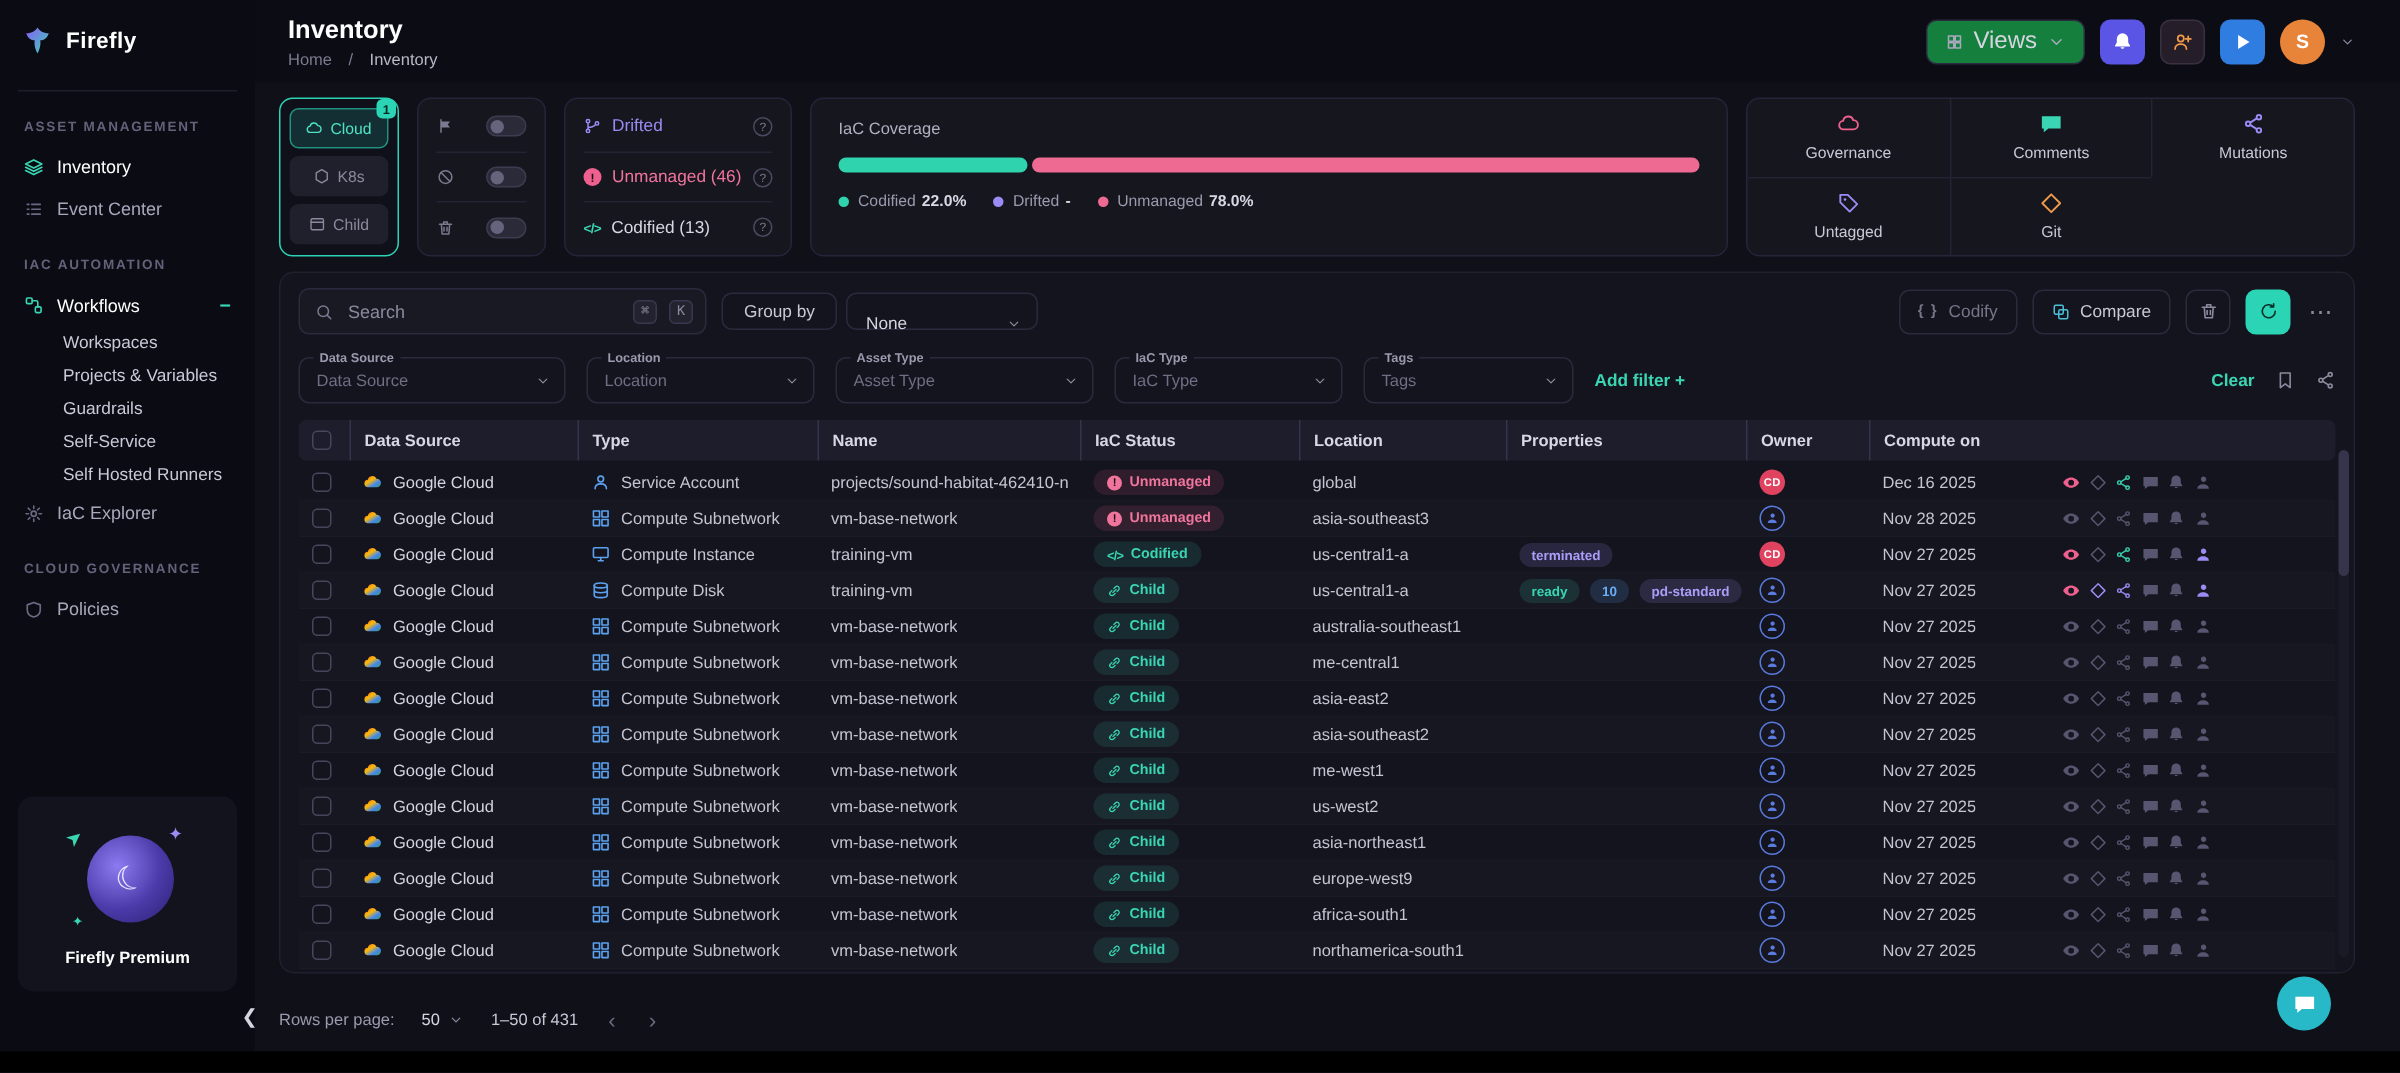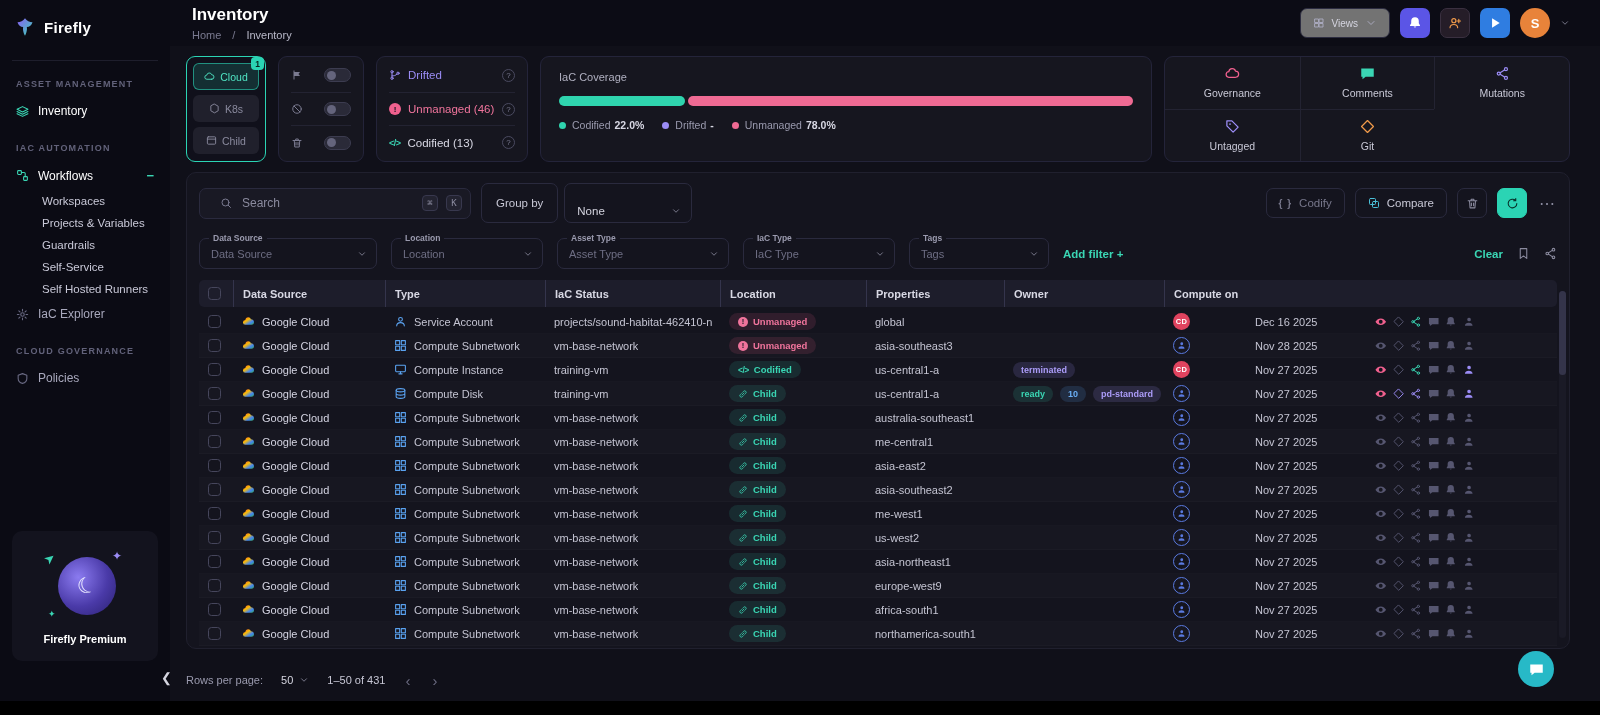--- a/index.html
+++ b/index.html
@@ -36,21 +36,21 @@
 .collapse-arrow{position:absolute;left:161px;bottom:16px;color:#d5d5e0;font-size:13px;cursor:pointer;z-index:5}
 
 
 .main{flex:1;display:flex;flex-direction:column;min-width:0}
 .topbar{height:62px;background:#0c0c15;display:flex;align-items:center;padding:0 30px 0 22px}
 .page-title{font-size:17px;font-weight:700;color:#fff}
 .breadcrumb{font-size:11px;color:#7a7a90;margin-top:4px;display:flex;gap:11px}
 .bc-home{cursor:pointer}
 .bc-cur{color:#b8b8c8}
 .header-actions{margin-left:auto;display:flex;align-items:center;gap:10px}
-.views-btn{display:flex;align-items:center;gap:7px;height:30px;padding:0 12px;background:#737373;border:1px solid #2c2c40;border-radius:7px;color:#d5d5e0;font-size:10px;cursor:pointer}
+.views-btn{display:flex;align-items:center;gap:7px;height:30px;padding:0 12px;background:#15803d;border:1px solid #2c2c40;border-radius:7px;color:#d5d5e0;font-size:16px;cursor:pointer}
 .views-btn .ico{font-size:12px;color:#a8a8bc}
 .chev{font-size:10px;color:#8a8a9e}
 .hbtn{width:30px;height:30px;border-radius:7px;border:none;display:flex;align-items:center;justify-content:center;cursor:pointer;font-size:14px}
 .hbtn.bell{background:#5b55e6;color:#fff}
 .hbtn.invite{background:#251d28;border:1px solid #3a3040;color:#f09a4a}
 .hbtn.play{background:#2f7de1;color:#fff}
 .avatar{width:30px;height:30px;border-radius:50%;background:#e8833a;color:#fff;font-weight:700;font-size:13px;display:flex;align-items:center;justify-content:center;cursor:pointer}
 
 
 .content{flex:1;display:flex;flex-direction:column;padding:10px 30px 0 16px;gap:10px;min-width:0}
@@ -88,26 +88,26 @@
 .categories{width:406px;padding:0;overflow:hidden}
 .cat-grid{display:grid;grid-template-columns:repeat(3,1fr);height:100%}
 .cat-cell{display:flex;flex-direction:column;align-items:center;justify-content:center;gap:6px;border-left:1px solid #232332;border-top:1px solid #232332;font-size:10.5px;color:#c8c8d6;cursor:pointer}
 .cat-cell:nth-child(-n+3){border-top:none}
 .cat-cell:nth-child(3n+1){border-left:none}
 .cat-cell .ico{font-size:15px}
 
 
 .panel{flex:1;background:#14141e;border:1px solid #20202e;border-radius:10px;padding:10px 12px 2px;display:flex;flex-direction:column;position:relative;min-height:0}
 .toolbar{display:flex;align-items:center;gap:10px}
-.search{width:272px;height:31px;background:#191924;border:1px solid #2a2a3e;border-radius:7px;display:flex;align-items:center;gap:8px;padding:0 8px 0 20px}
+.search{width:272px;height:31px;background:#191924;border:1px solid #2a2a3e;border-radius:7px;display:flex;align-items:center;gap:8px;padding:0 8px 0 10px}
 .search .ico{color:#7a7a90;font-size:12px}
 .search input{flex:1;background:transparent;border:none;outline:none;color:#d5d5e0;font-size:12px;min-width:0}
 .search input::placeholder{color:#8a8a9e}
 kbd{background:#232330;border:1px solid #38384e;border-radius:4px;color:#8a8a9e;font-size:9px;min-width:16px;height:16px;display:flex;align-items:center;justify-content:center}
-.groupby{display:flex;height:40px}
+.groupby{display:flex;height:25px}
 .gb-label{height:100%;display:flex;align-items:center;padding:0 14px;border:1px solid #2a2a3e;border-radius:7px;font-size:11.5px;color:#c8c8d6}
 .gb-select{height:100%;display:flex;align-items:center;justify-content:space-between;padding:16px 10px 0 12px;border:1px solid #2a2a3e;border-radius:7px;margin-left:6px;font-size:11.5px;color:#d5d5e0;width:128px;cursor:pointer}
 .spacer{flex:1}
 .tbtn{height:30px;display:flex;align-items:center;gap:7px;padding:0 12px;background:transparent;border:1px solid #2a2a3e;border-radius:7px;color:#c8c8d6;font-size:11.5px;cursor:pointer}
 .tbtn.dim{color:#76768a}
 .codify-prefix{font-weight:700;letter-spacing:1px;font-size:10px}
 .tbtn.sq{width:30px;padding:0;justify-content:center}
 .tbtn.sq .ico{color:#8a8a9e;font-size:13px}
 .tbtn.refresh{background:#2bd4b4;border-color:#2bd4b4}
 .tbtn.refresh .ico{color:#073028}
@@ -184,20 +184,28 @@
     <div class="side-divider"></div>
     <nav>
       <div class="sec-title">ASSET MANAGEMENT</div>
       <div class="nav-item active">
         <span class="ico">
             <svg viewBox="0 0 24 24">
               <path d="M12 3L2 8l10 5 10-5zM2 12l10 5 10-5M2 16l10 5 10-5"></path>
             </svg>
           </span>
         <span>Inventory</span>
+      </div>
+      <div class="nav-item">
+        <span class="ico">
+            <svg viewBox="0 0 24 24">
+              <path d="M4 6h2M9.5 6H20M4 12h2M9.5 12H20M4 18h2M9.5 18H20"></path>
+            </svg>
+          </span>
+        <span>Event Center</span>
       </div>
       <div class="sec-title">IAC AUTOMATION</div>
       <div class="nav-item active">
         <span class="ico">
             <svg viewBox="0 0 24 24">
               <rect x="3" y="3" width="7" height="7" rx="1.5"></rect>
               <rect x="14" y="14" width="7" height="7" rx="1.5"></rect>
               <path d="M10 6.5h5a2 2 0 0 1 2 2V14"></path>
             </svg>
           </span>
@@ -564,20 +572,21 @@
               </svg>
             </span>
         </div>
 
         <div class="thead tgrid">
           <div class="th chk">
               <input type="checkbox" style="">
             </div>
         <div class="th">Data Source</div>
             <div class="th">Type</div>
+            <div class="th">Name</div>
             <div class="th">IaC Status</div>
             <div class="th">Location</div>
             <div class="th">Properties</div>
             <div class="th">Owner</div>
             <div class="th">Compute on</div>
           </div>
         <div class="tbody">
             <div class="trow tgrid">
     <div class="td chk">
                 <input type="checkbox" style="">

